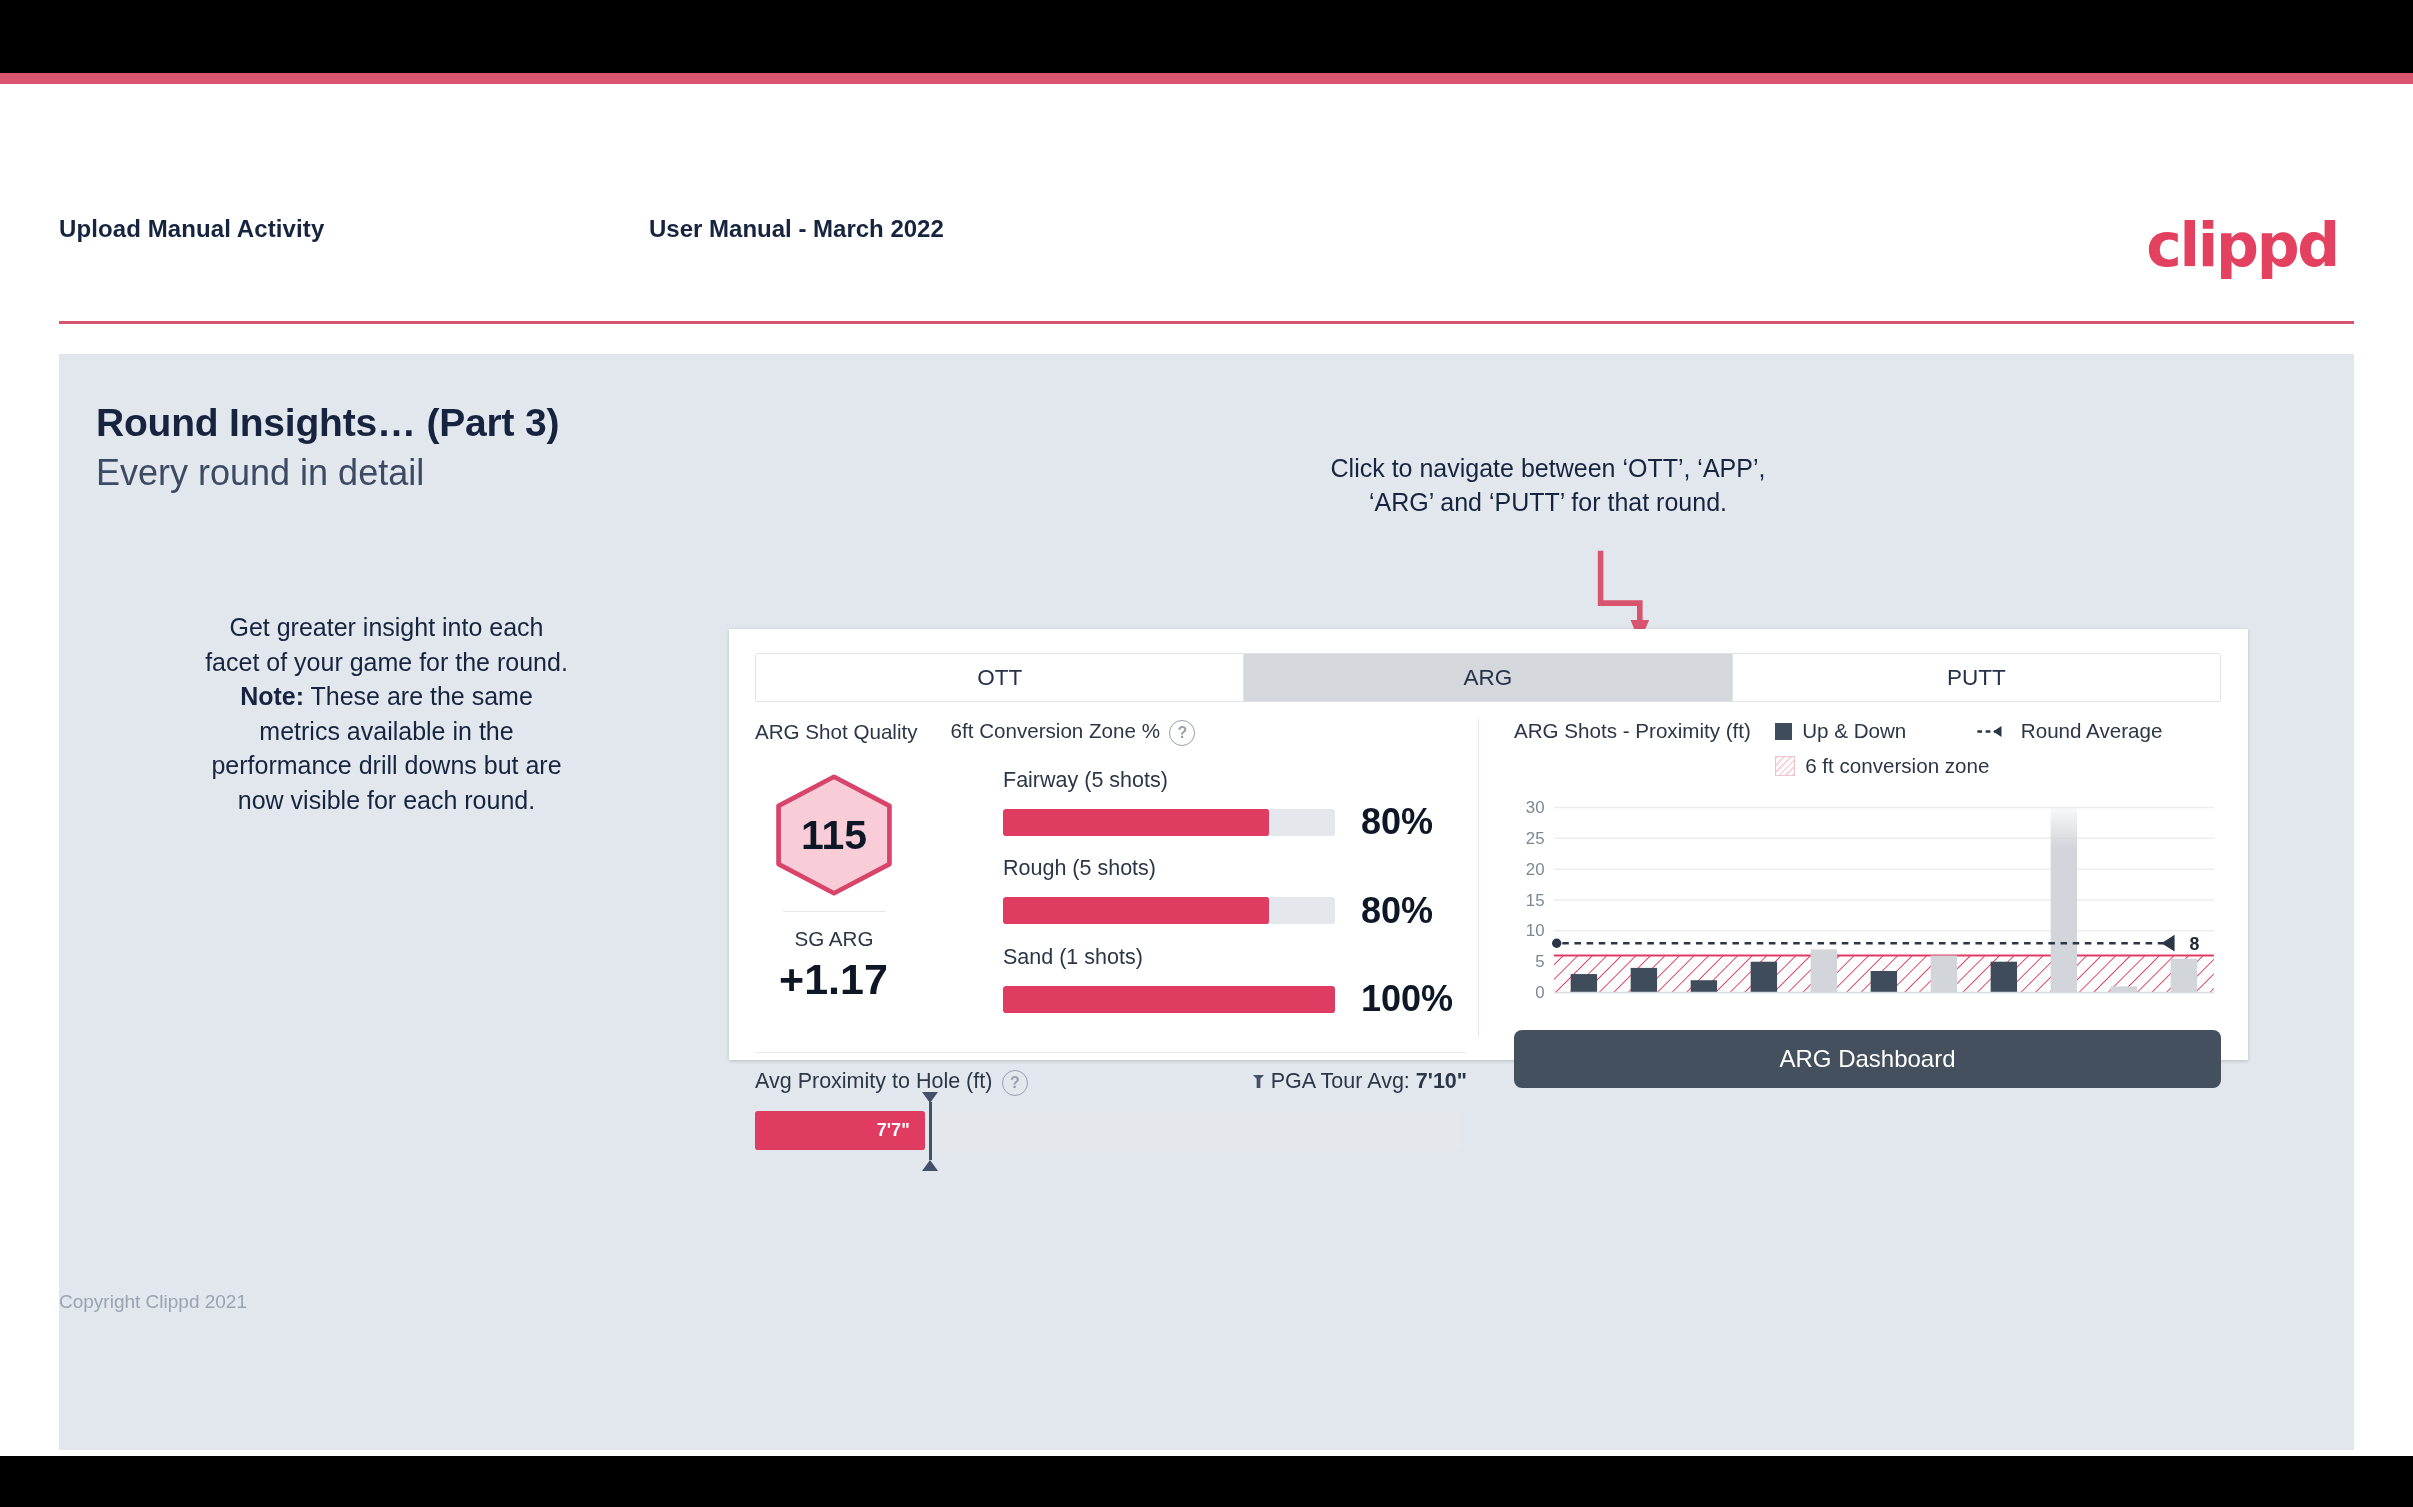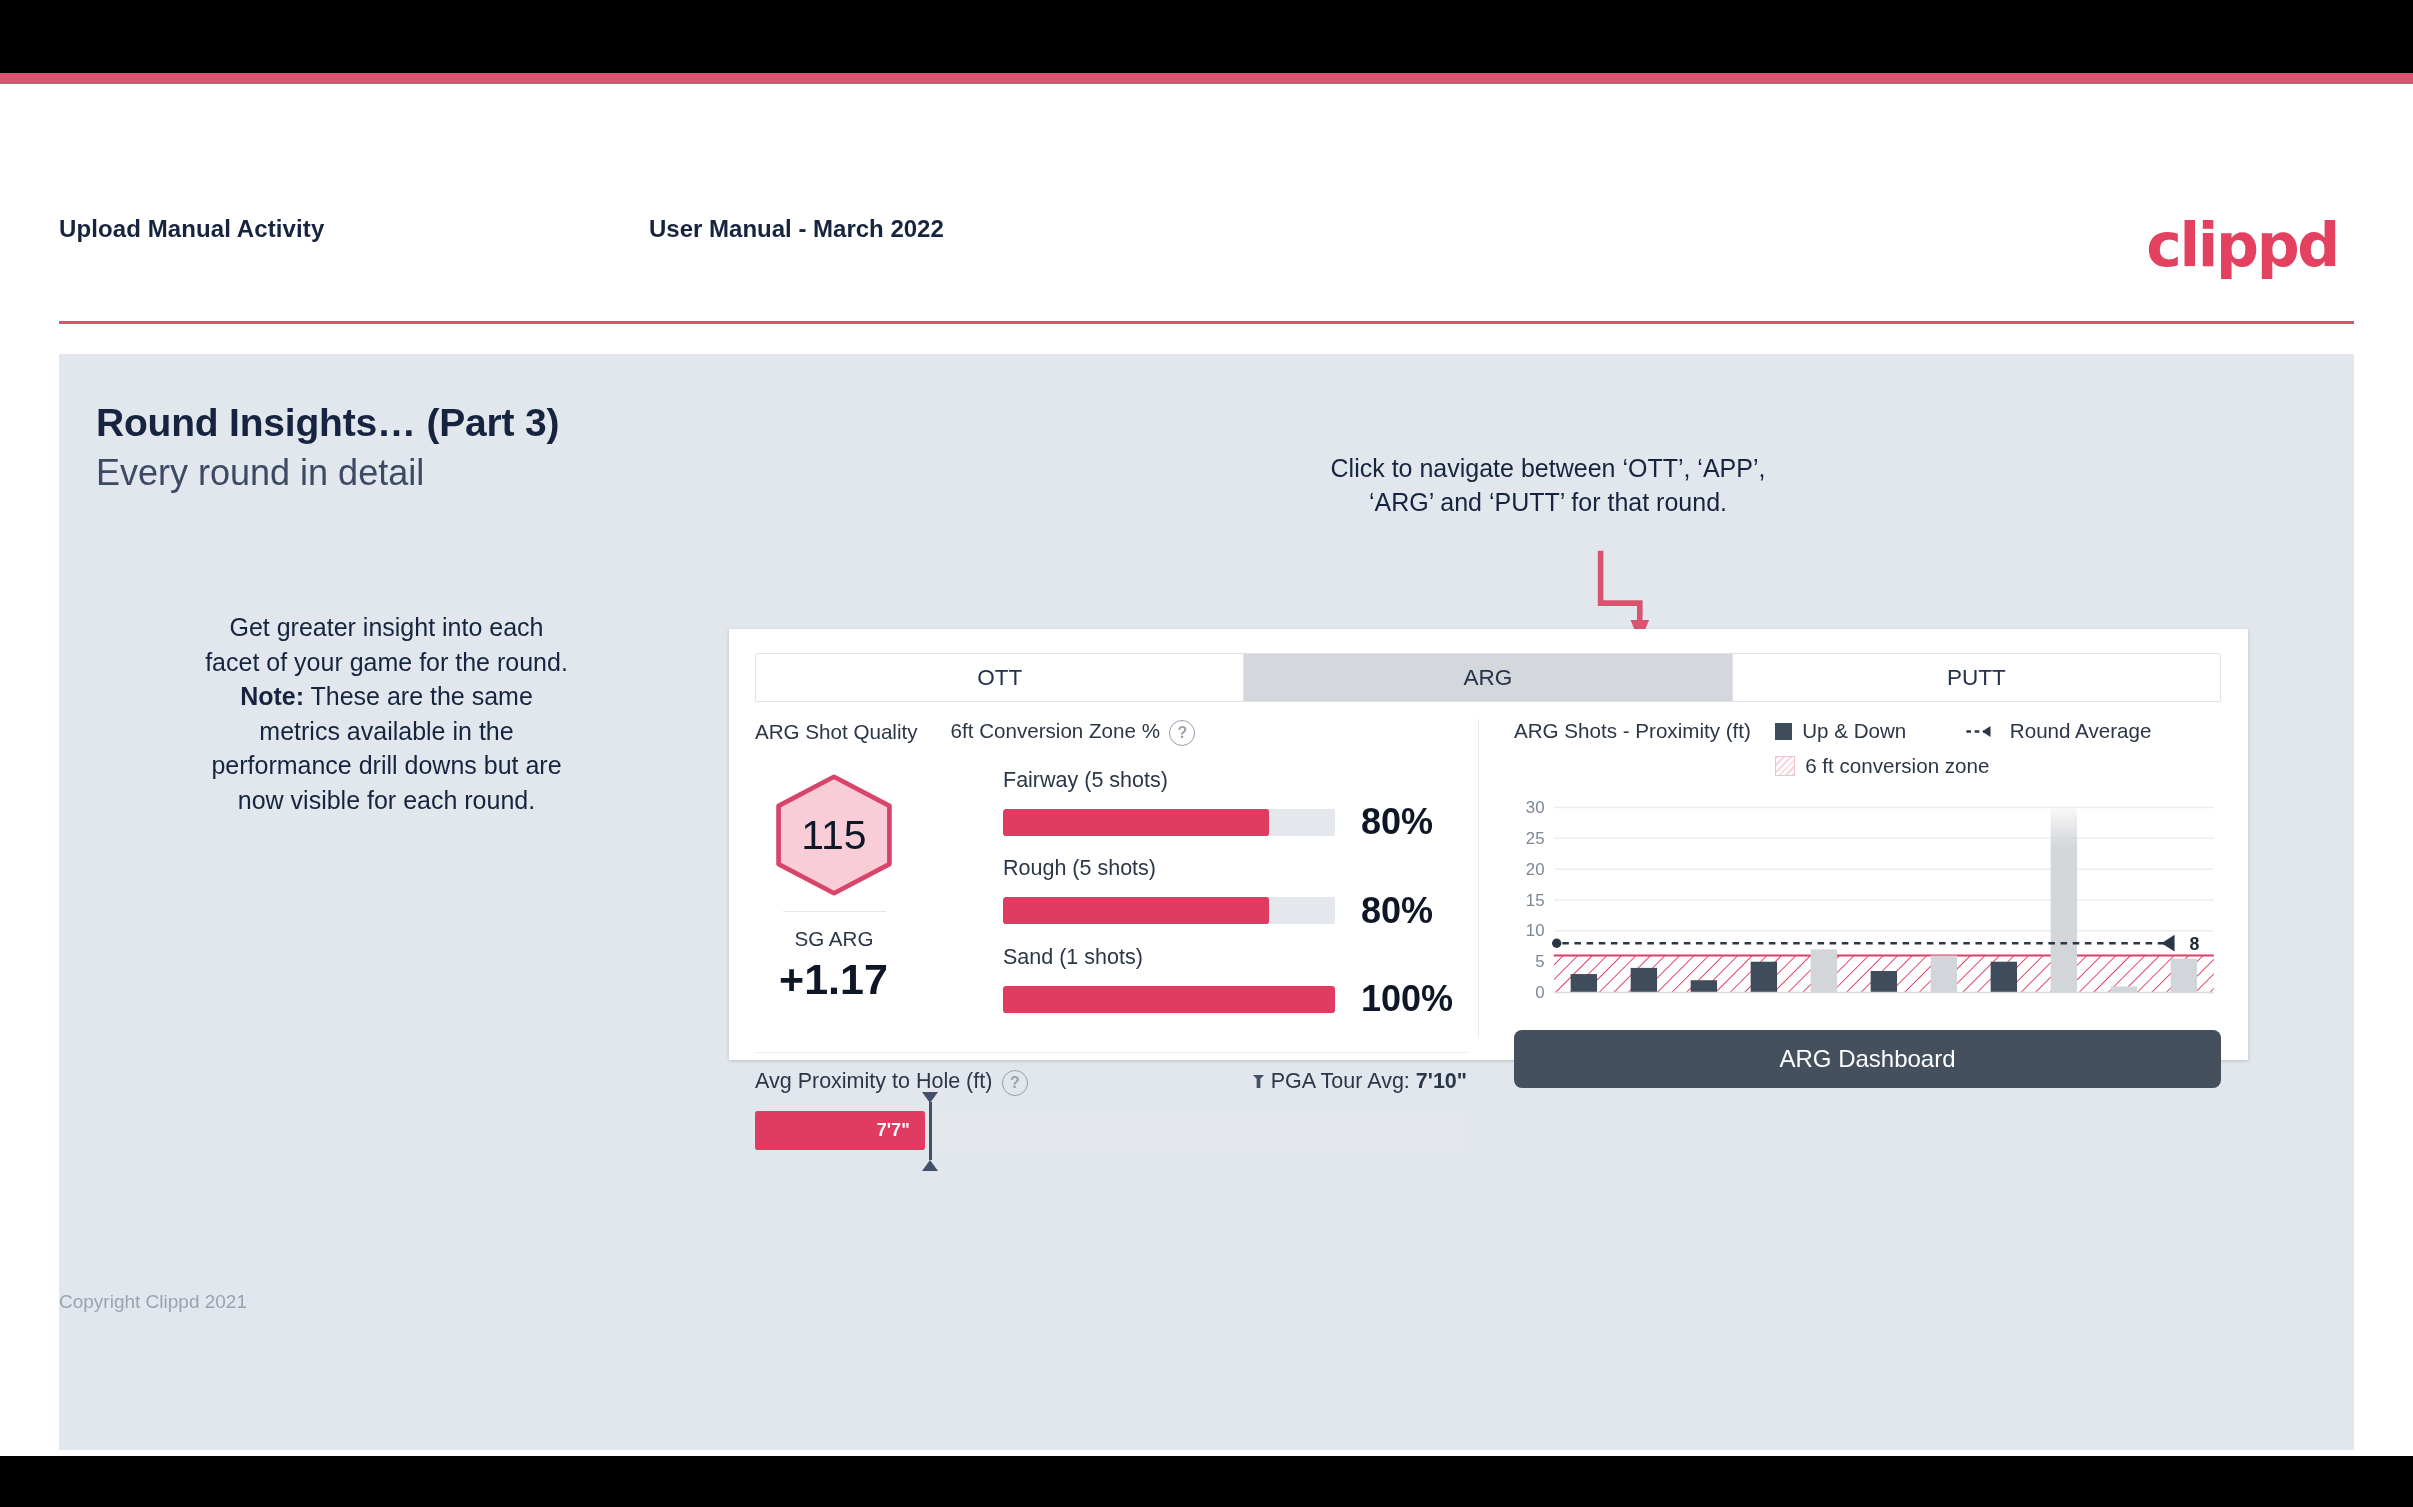--- a/index.html
+++ b/index.html
@@ -149,21 +149,21 @@
     border: 1.9px solid #98a0ab; color: #98a0ab;
     font-size: 16px; font-weight: 700; line-height: 1;
     vertical-align: middle; margin-left: 9.4px;
     font-family: "Liberation Sans", sans-serif;
   }
   
   .hexwrap { position: absolute; left: 17px; top: 54px; width: 124px; height: 124px; }
   .hexnum {
     position: absolute; left: 0; top: 0; width: 124px; height: 124px;
     display: flex; align-items: center; justify-content: center;
-    font-size: 41px; font-weight: 400; color: #0e1726;
+    font-size: 41px; font-weight: 700; color: #0e1726;
   }
   .sgarg-label {
     position: absolute; left: 17px; top: 208px; width: 124px;
     text-align: center; font-size: 20.6px; color: #2b3647;
   }
   .sgarg-val {
     position: absolute; left: 7.5px; top: 236px; width: 142px;
     text-align: center; font-size: 43px; font-weight: 700; color: #0e1726;
   }
   .hex-sep {
@@ -216,21 +216,21 @@
   }
   .prox-tri-bot {
     position: absolute; top: 49px; width: 0; height: 0;
     border-left: 8.4px solid transparent; border-right: 8.4px solid transparent;
     border-bottom: 11.2px solid #43506a;
   }
   
   .rp-head { display: flex; align-items: flex-start; }
   .rp-title { font-size: 20.6px; color: #2b3647; white-space: nowrap; }
   .rp-legend { margin-left: 24px; }
-  .lg-row { display: flex; align-items: center; gap: 4px; }
+  .lg-row { display: flex; align-items: center; gap: 15px; }
   .lg-item { display: flex; align-items: center; font-size: 20.6px; color: #2b3647; white-space: nowrap; }
   .lg-swatch-dark { width: 17px; height: 17px; background: #3f4c5c; margin-right: 10.3px; }
   .lg-swatch-hatch {
     width: 18px; height: 18px; margin-right: 10.3px;
     border: 0.9px solid #f1c3cd;
     background: repeating-linear-gradient(-45deg, #f7d6dd 0 1.9px, #ffffff 1.9px 4.7px);
   }
   .lg-dash { display: inline-block; margin-right: 7.5px; }
   .chart {
     position: absolute; left: 0px; top: 81px;

